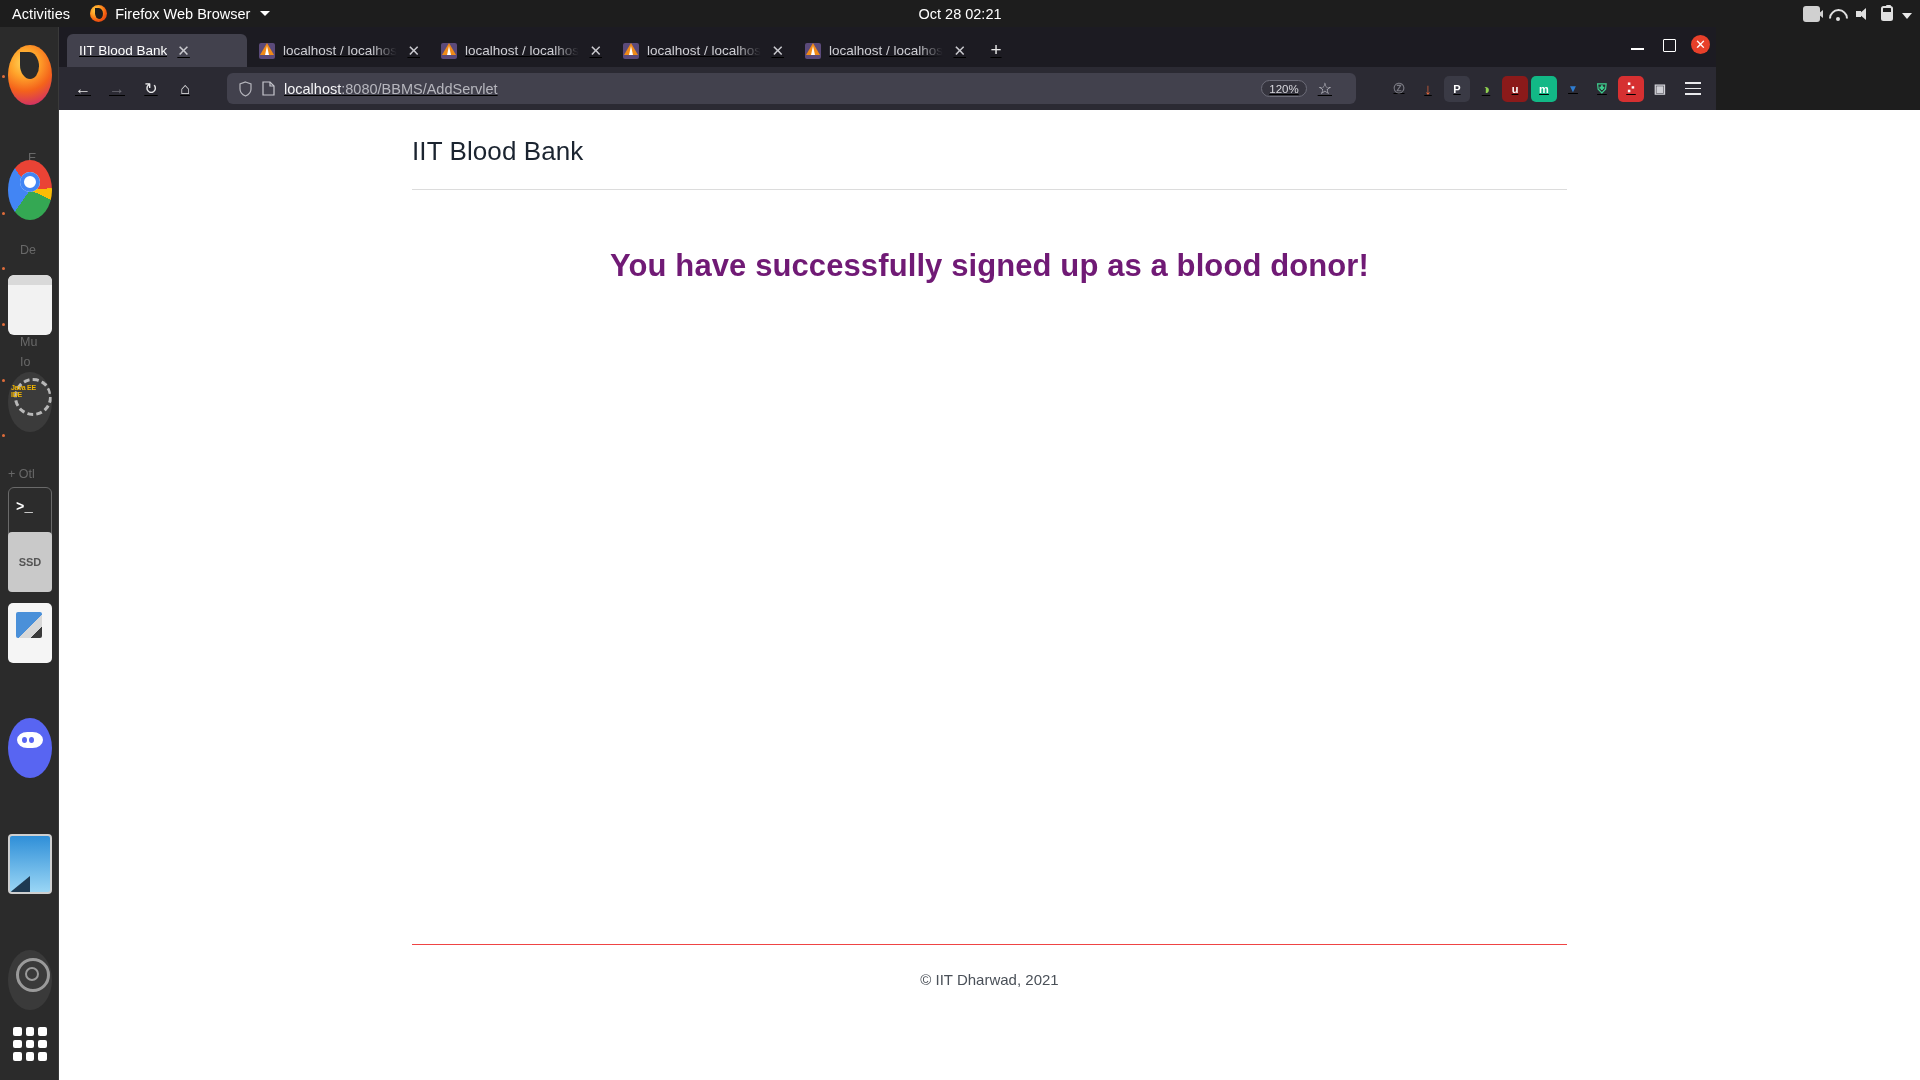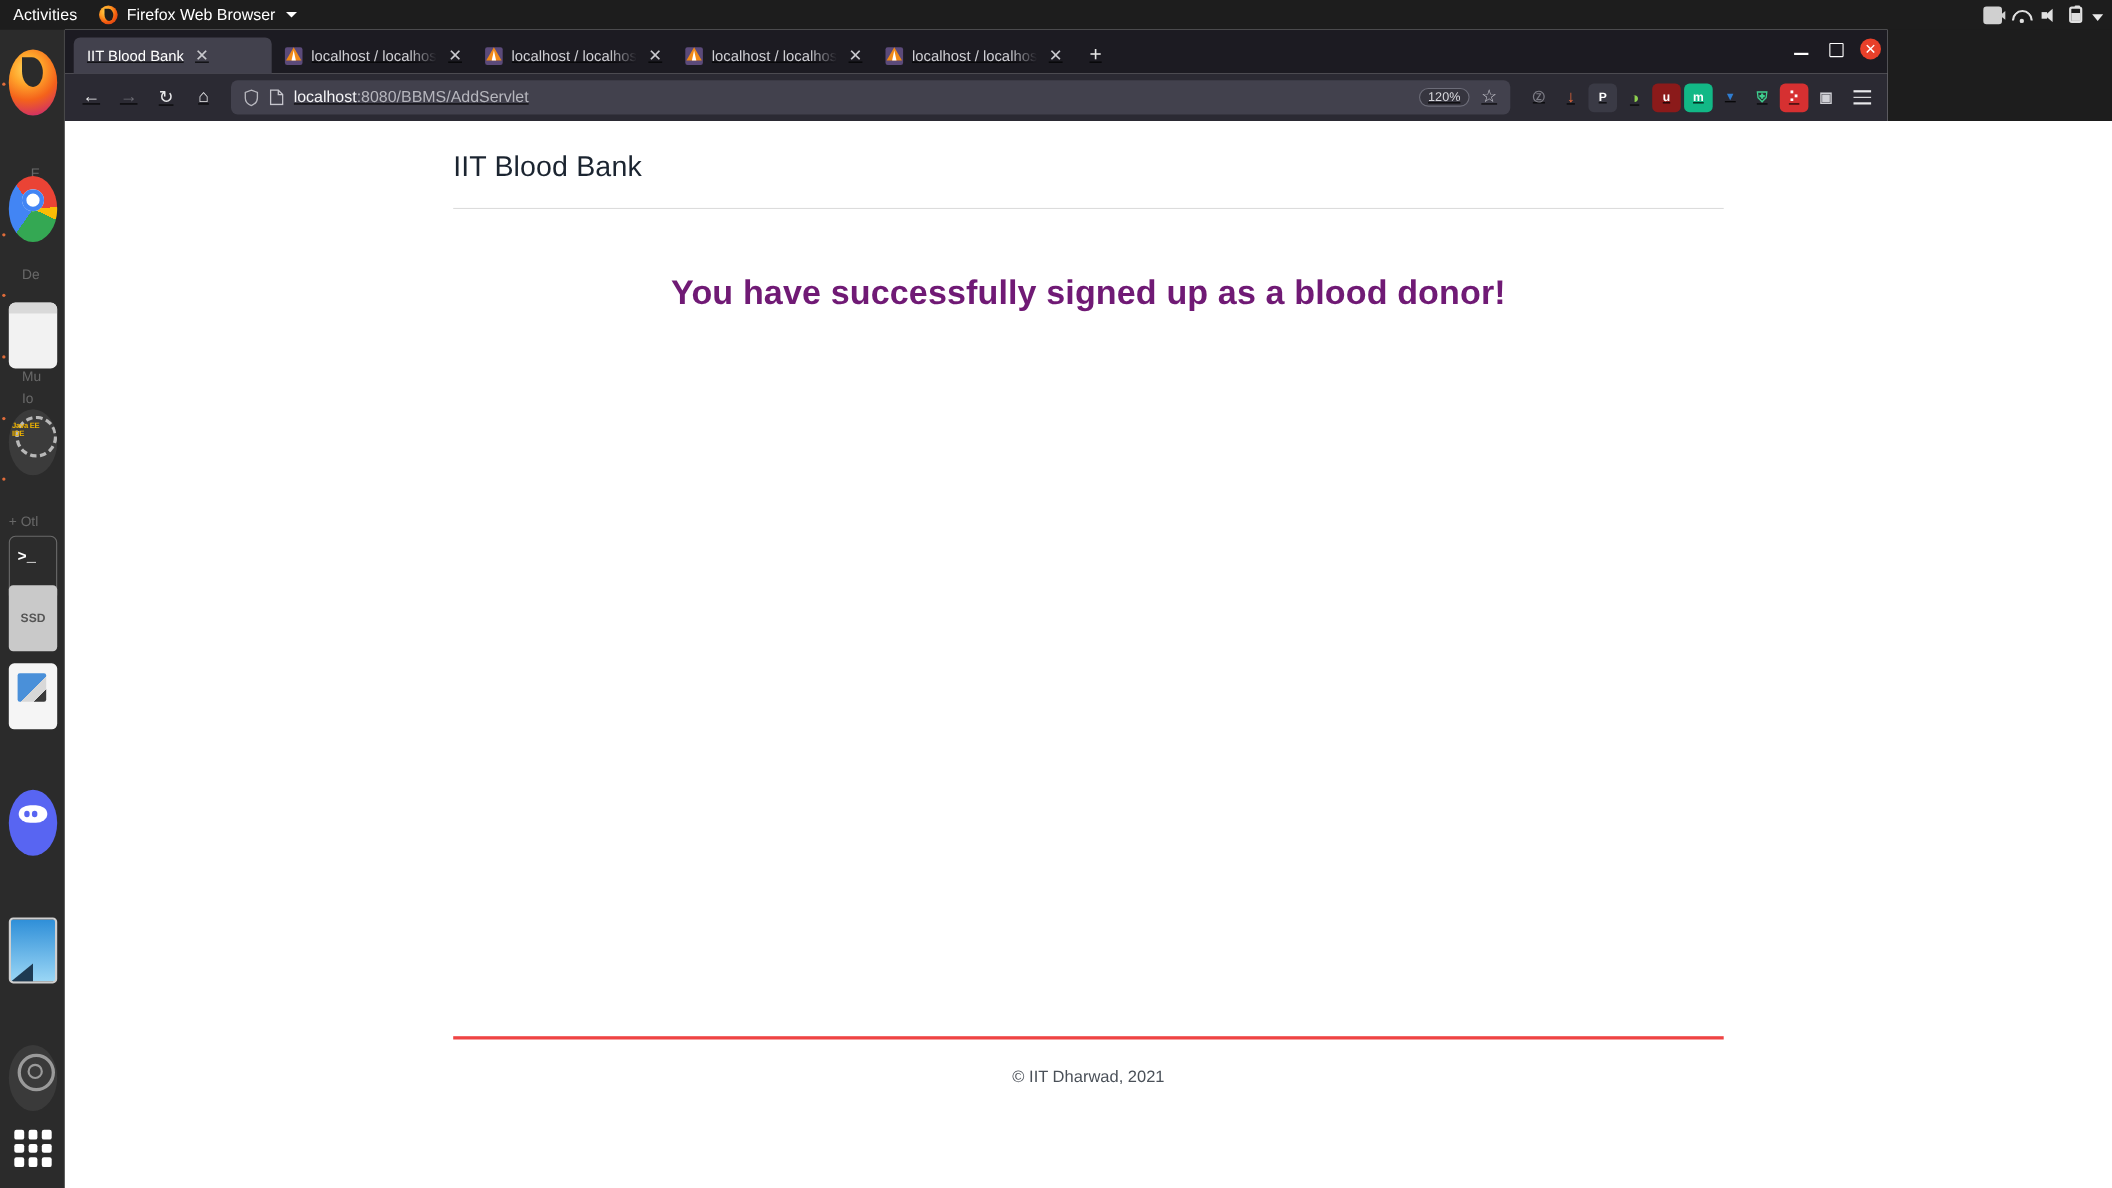--- a/index.html
+++ b/index.html
@@ -263,22 +263,22 @@
     height: 43px; background: #2b2a33; display: flex;
     align-items: center; gap: 2px; padding: 0 8px;
   }
   .nav-btn {
     width: 32px; height: 32px; display: flex; align-items: center;
     justify-content: center; border-radius: 5px; color: #e8e8ea;
   }
   .nav-btn.dis { color: #6d6d75; }
   #urlbar {
     flex: 1; height: 31px; background: #42414d; border-radius: 6px;
-    display: flex; align-items: center; gap: 9px; padding: 0 12px 0 11px;
-    margin: 0 7px; min-width: 0;
+    display: flex; align-items: center; gap: 9px; padding: 0 24px 0 11px;
+    margin: 0 24px; min-width: 0;
   }
   #url-text {
     flex: 1; font-size: 14.5px; color: #b6b6bd; white-space: nowrap;
     overflow: hidden; text-overflow: ellipsis;
   }
   #url-text b { color: #f4f4f6; font-weight: normal; }
   #zoom-badge {
     font-size: 11.5px; color: #d8d8dd; border: 1px solid #6c6c78;
     border-radius: 11px; padding: 1.5px 7px; background: #36353f; flex: none;
   }
@@ -320,34 +320,35 @@
   }
   .nav-link:last-child { padding-right: 0; }
   #hero {
     text-align: center; padding-top: 58px;
   }
   #hero h1 {
     font-size: 31px; color: #701a75; font-weight: bold; letter-spacing: .1px;
   }
   #site-footer {
     position: absolute; left: 0; bottom: 92px; width: 100%;
-    border-top: 3px solid #ef4444; padding-top: 26px;
+    border-top: 1px solid #ef4444; padding-top: 26px;
     text-align: center; font-size: 15px; color: #4a5058;
   }
 </style>
 </head>
 <body>
 
 <div id="top-bar">
   <div id="activities">Activities</div>
   <div class="tb-app">
     <span class="ff-mini"></span>
     <span>Firefox Web Browser</span>
     <span class="caret-d"></span>
   </div>
+  <div id="tb-clock">Oct 28  02:21</div>
   <div id="tb-tray">
     <span class="tray-ic ic-cam"></span>
     <span class="tray-ic ic-wifi"></span>
     <span class="tray-ic ic-vol"></span>
     <span class="tray-ic ic-bat"></span>
     <span class="ic-pow"></span>
   </div>
 </div>
 
 <div id="dock">

